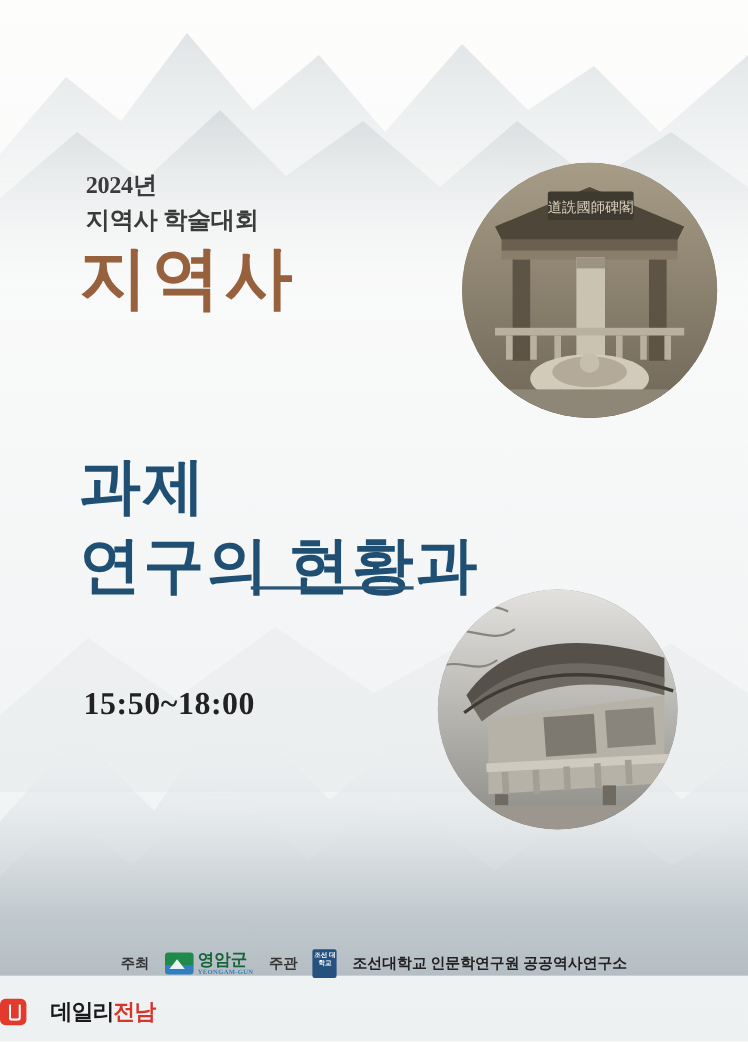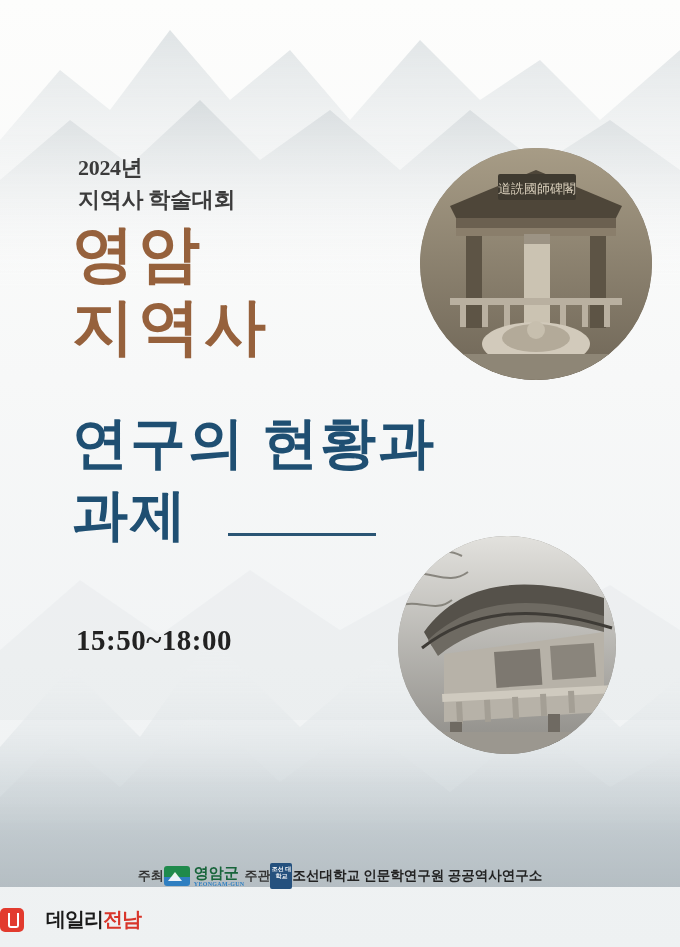--- a/index.html
+++ b/index.html
@@ -128,21 +128,21 @@
   }
   .photo svg { display: block; }
 
   
   .footer {
     position: absolute;
     left: 0; right: 0; bottom: 58px;
     display: flex;
     align-items: center;
     justify-content: center;
-    gap: 0;
+    gap: 14px;
     font-size: 13px;
     font-weight: bold;
     color: #333;
   }
   .footer .lbl { font-size: 13px; color: #333; }
   .yg-logo {
     display: inline-flex;
     align-items: flex-start;
     gap: 4px;
   }
@@ -247,27 +247,26 @@
     <path d="M0,200 L70,120 L140,190 L210,90 L300,180 L380,110 L460,185 L540,105 L620,180 L680,130 L680,340 L0,340 Z" fill="url(#g3)" opacity=".75"></path>
     <path d="M0,250 L60,190 L120,240 L200,160 L280,235 L360,175 L450,245 L530,180 L610,240 L680,200 L680,340 L0,340 Z" fill="url(#g4)" opacity=".6"></path>
   </svg>
 
   <div class="eyebrow">
     <div>2024년</div>
     <div>지역사 학술대회</div>
   </div>
 
   <div class="title-brown">
-    <div>영암</div>
     <div>지역사</div>
   </div>
 
   <div class="title-blue">
+    <div>과제</div>
     <div>연구의 현황과</div>
-    <div>과제</div>
   </div>
   <div class="rule"></div>
 
   <div class="time-line">15:50~18:00</div>
 
   <div class="photo photo-top">
     <svg width="232" height="232" viewBox="0 0 232 232">
       <defs>
         <clipPath id="c1">
             <circle cx="116" cy="116" r="116"></circle>

